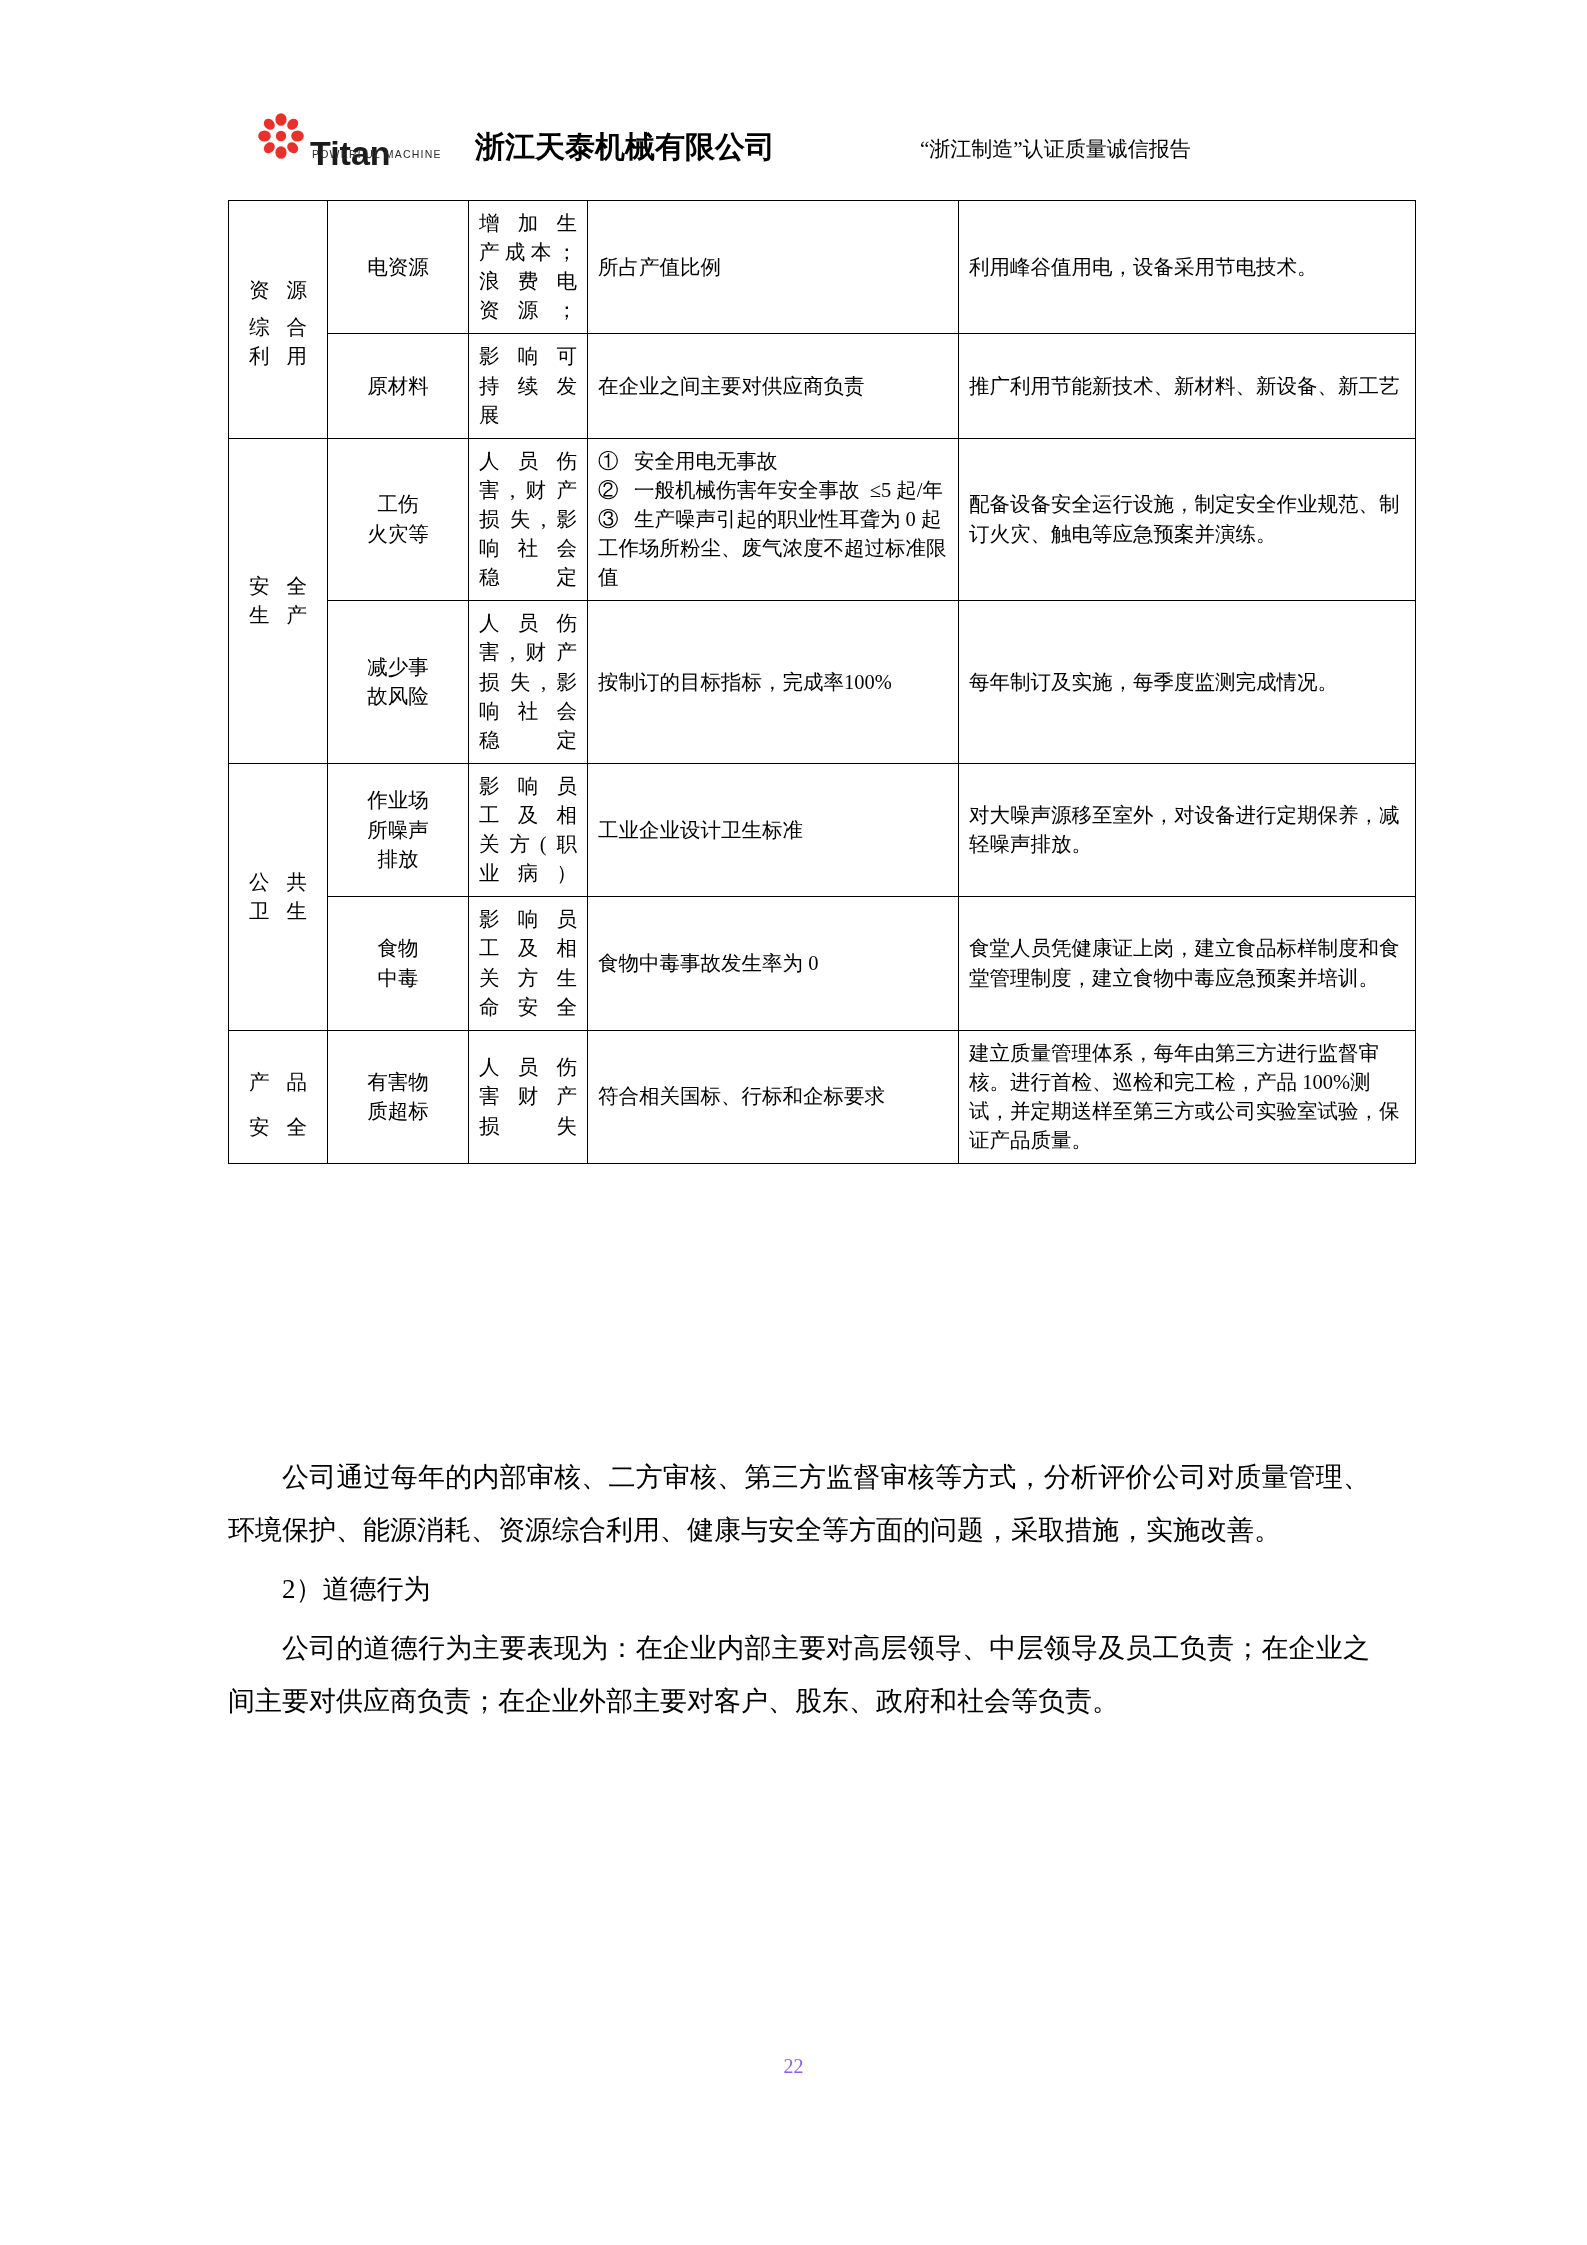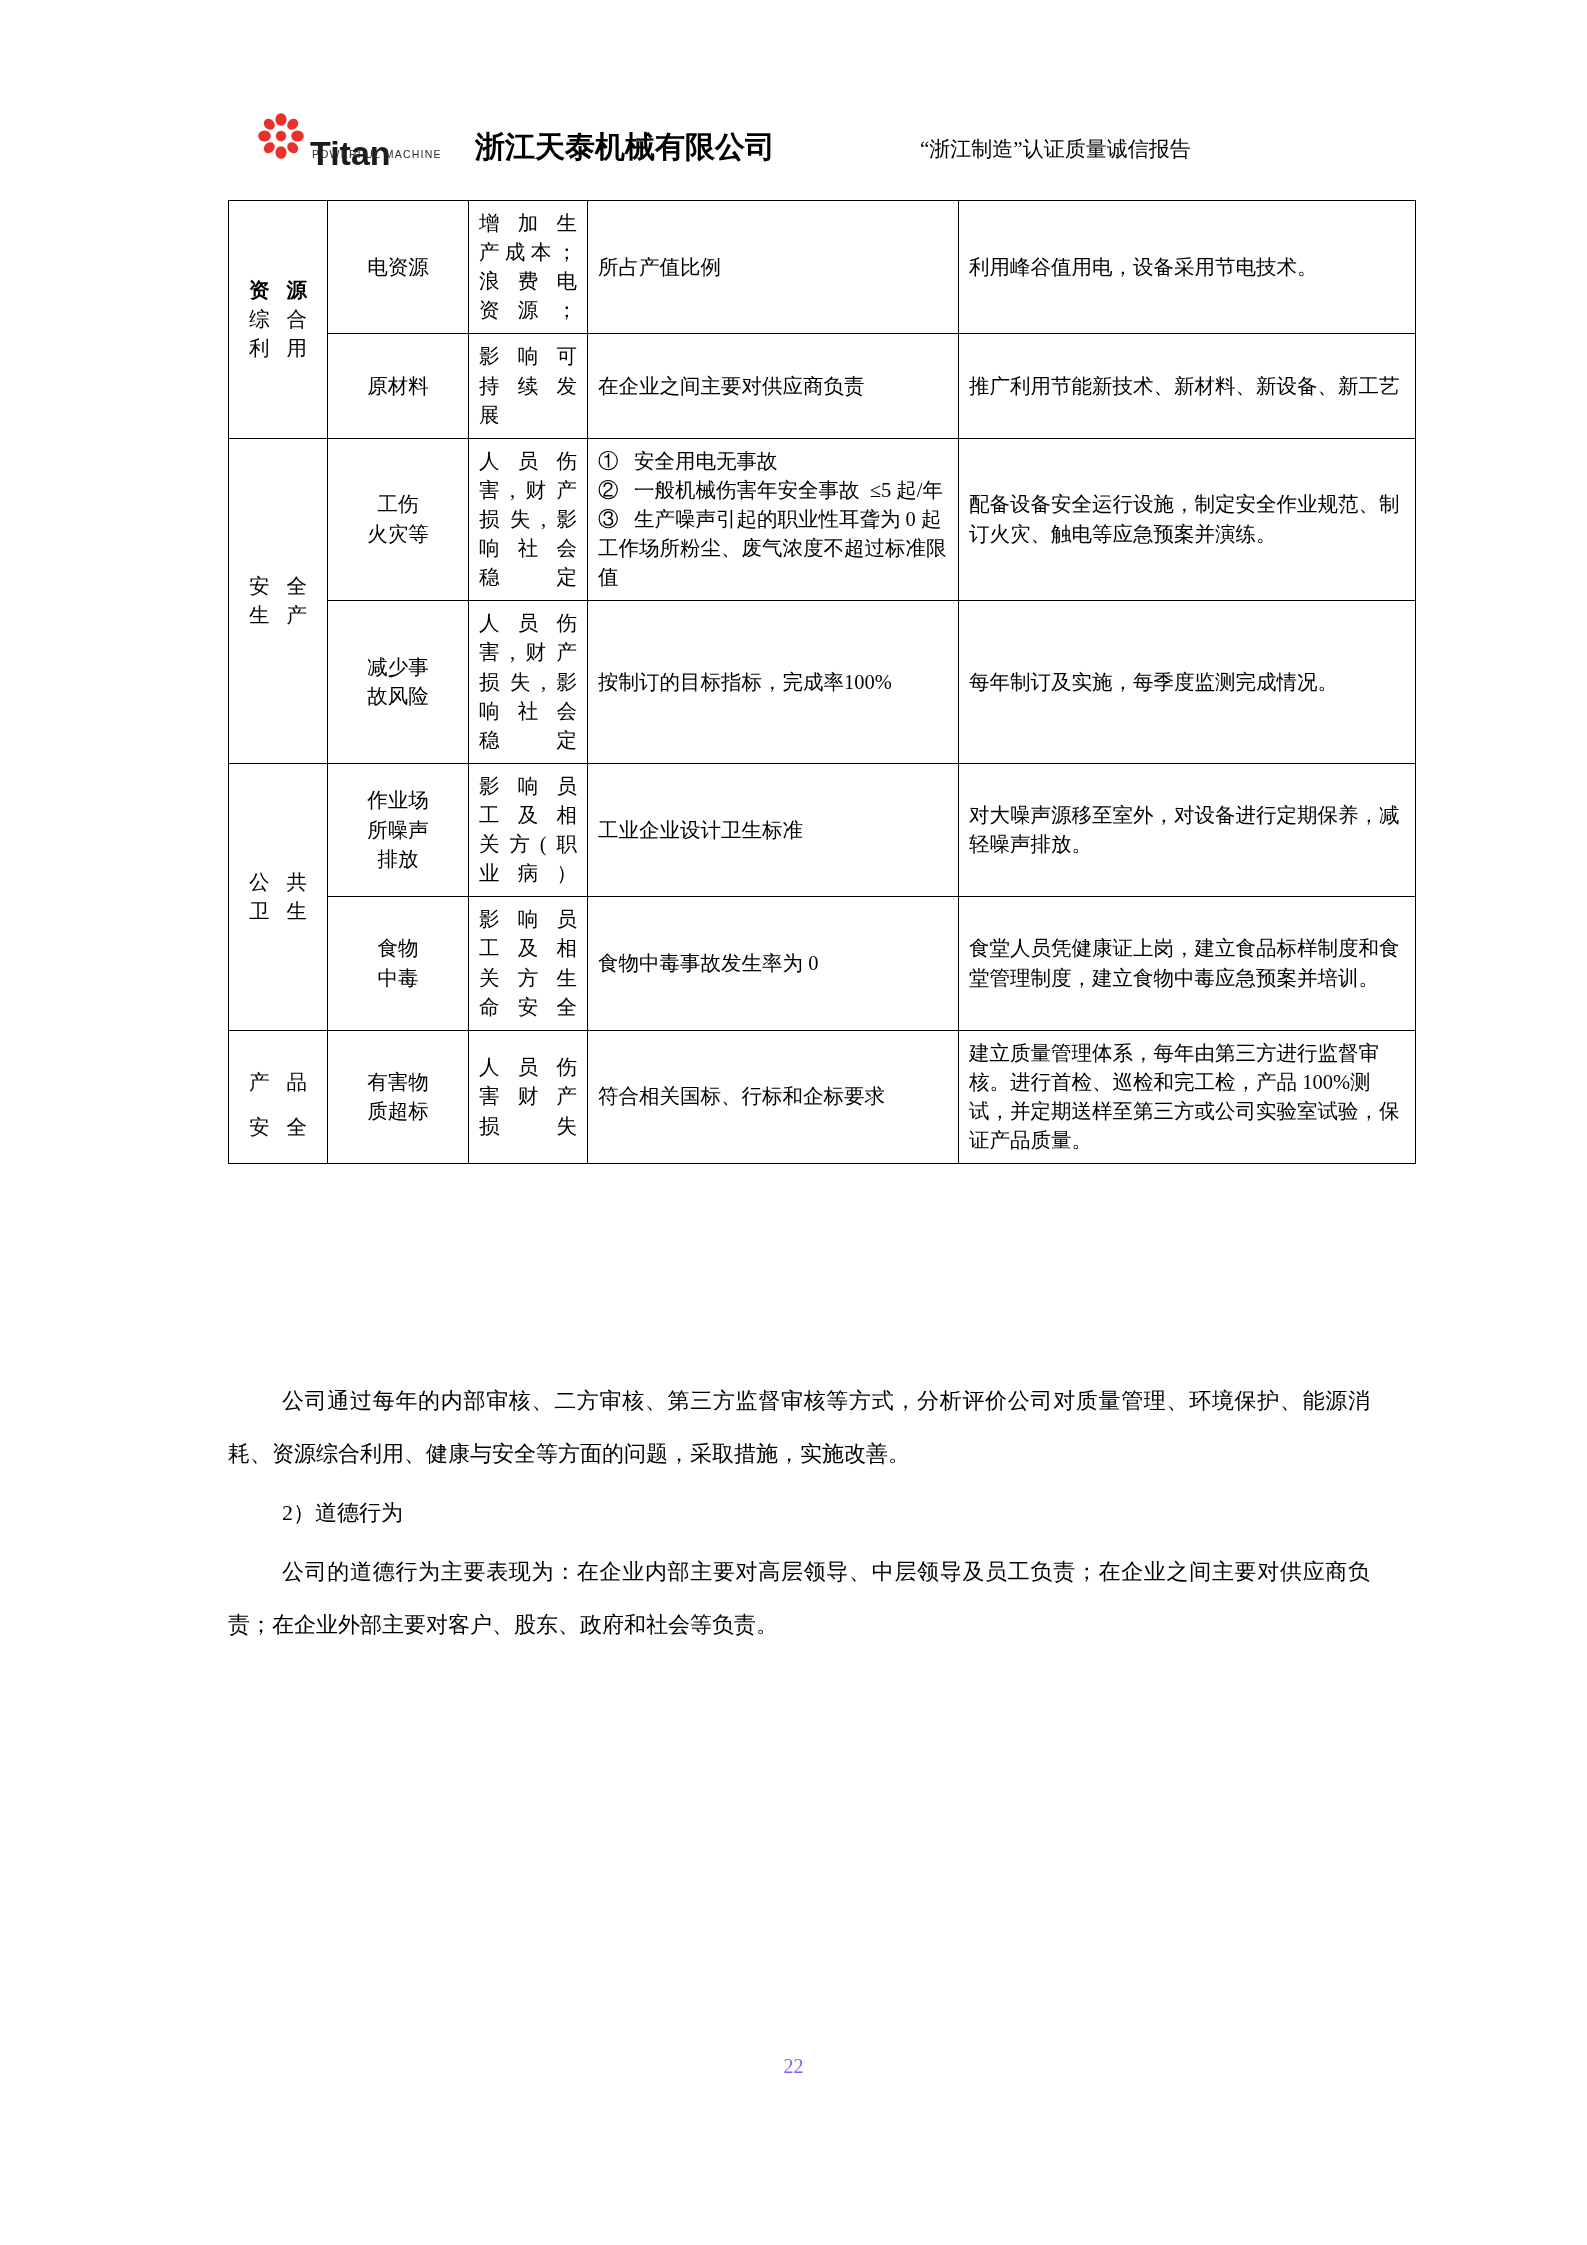--- a/index.html
+++ b/index.html
@@ -115,23 +115,23 @@
   .ctr { text-align: center; }
   .pad-ind { padding-left: 44px; text-indent: -44px; }
 
   
   .thick-top td { border-top-width: 2.6px; }
 
   
   .body-text {
     position: absolute;
     left: 228px;
-    top: 1374px;
+    top: 1451px;
     width: 1142px;
-    font-size: 22px;
+    font-size: 27px;
     line-height: 53px;
     color: #000;
   }
   .body-text p {
     margin: 0;
     text-align: justify;
   }
   .p-ind { text-indent: 54px; }
   .p-ind2 { text-indent: 54px; }
 
@@ -173,21 +173,21 @@
     <div class="company-name">浙江天泰机械有限公司</div>
     <div class="report-title">“浙江制造”认证质量诚信报告</div>
   </div>
 
   <div class="tbl-wrap">
     <table class="main">
 
       <tbody>
           <tr>
         <td class="c1" rowspan="2">
-          <div class="jst" style="width:58px;margin:0 auto;font-weight:bold;">资源</div>
+          <div class="jst" style="width:58px;margin:8px auto;">资源</div>
           <div class="jst" style="width:58px;margin:0 auto;">综合</div>
           <div class="jst" style="width:58px;margin:0 auto;">利用</div>
         </td>
         <td class="c2">电资源</td>
         <td class="c3">
           <div class="jst">增加生</div>
           <div class="jst">产成本；</div>
           <div class="jst">浪费电</div>
           <div class="jst">资源；</div>
         </td>

